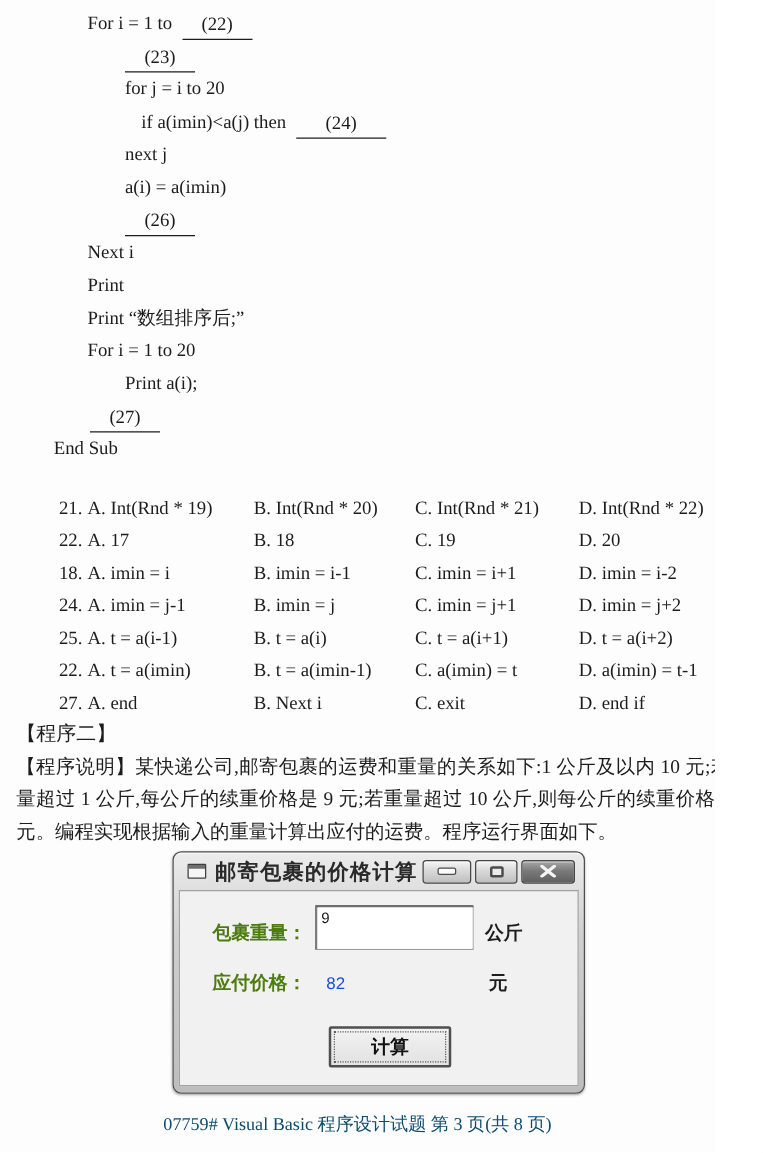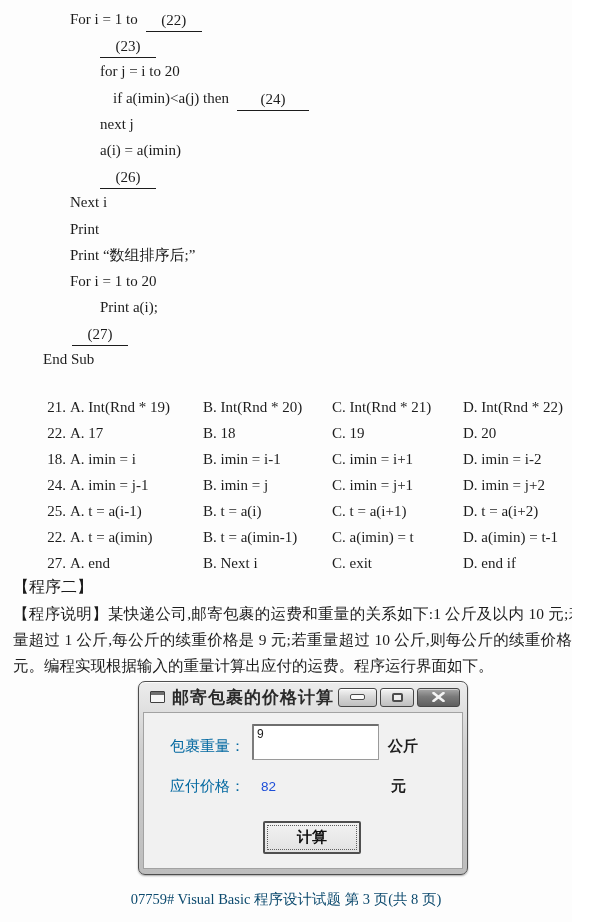--- a/index.html
+++ b/index.html
@@ -70,21 +70,21 @@
     background:linear-gradient(180deg,#a8a8a8,#7a7a7a 45%,#5f5f5f);
     box-shadow: inset 0 1px 0 rgba(255,255,255,.5);
   }
   .glyph-min { width:15px; height:6px; background:#fbfbfb; border:1px solid #4c4c4c; border-radius:2px; }
   .glyph-max { width:11px; height:9px; background:#ededed; border:2px solid #4c4c4c; border-radius:2px; }
 
   .client {
     position:absolute; left:4px; right:4px; top:30px; bottom:5px;
     background:#f1f1f1; border:1px solid #a2a2a2;
   }
-  .fld-label { position:absolute; font-size:15px; font-weight:400; color:#0369a1; }
+  .fld-label { position:absolute; font-size:15px; font-weight:700; color:#4d7c0f; }
   .lbl-weight { left:26px; top:24px; }
   .lbl-price { left:26px; top:64px; }
   .unit { position:absolute; font-size:15px; font-weight:700; color:#1e1e1e; }
   .unit-kg { left:244px; top:24px; }
   .unit-yuan { left:247px; top:64px; }
   .weight-input {
     position:absolute; left:108px; top:11px; width:127px; height:36px;
     background:#ffffff; border:1px solid #9a9a9a; border-top:2px solid #6e6e6e;
     border-left:2px solid #7c7c7c; font-family:"Liberation Sans", sans-serif;
     font-size:12px; color:#1a1a1a; padding:1px 3px 19px 3px; border-radius:1px;

